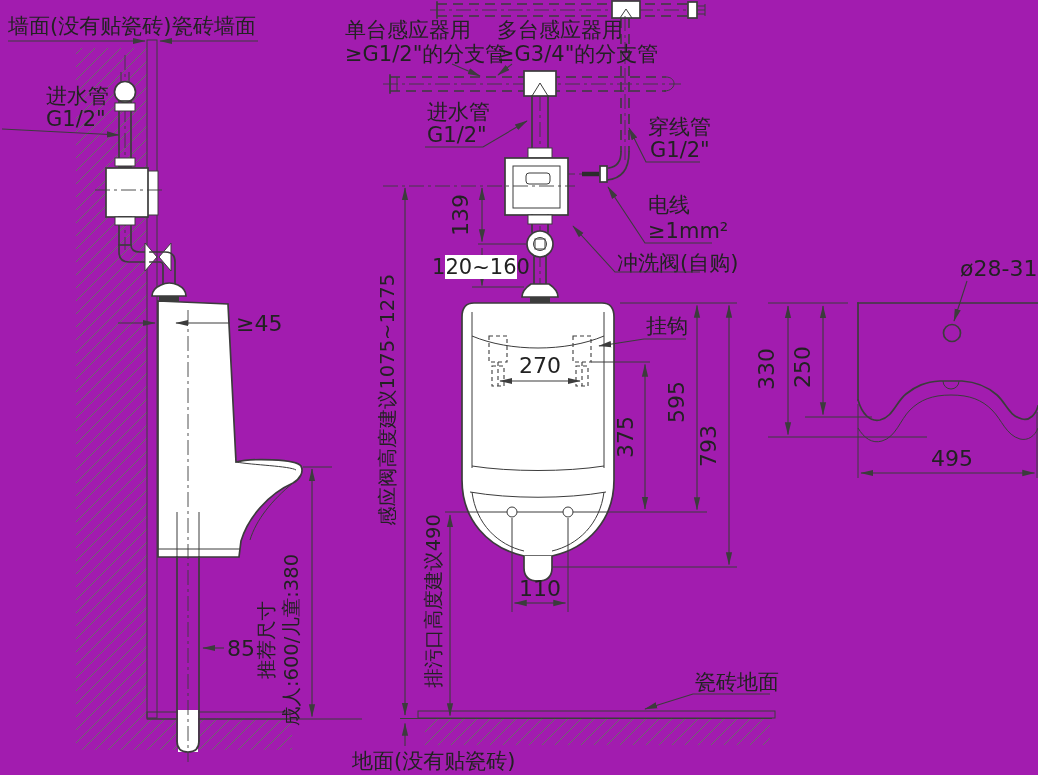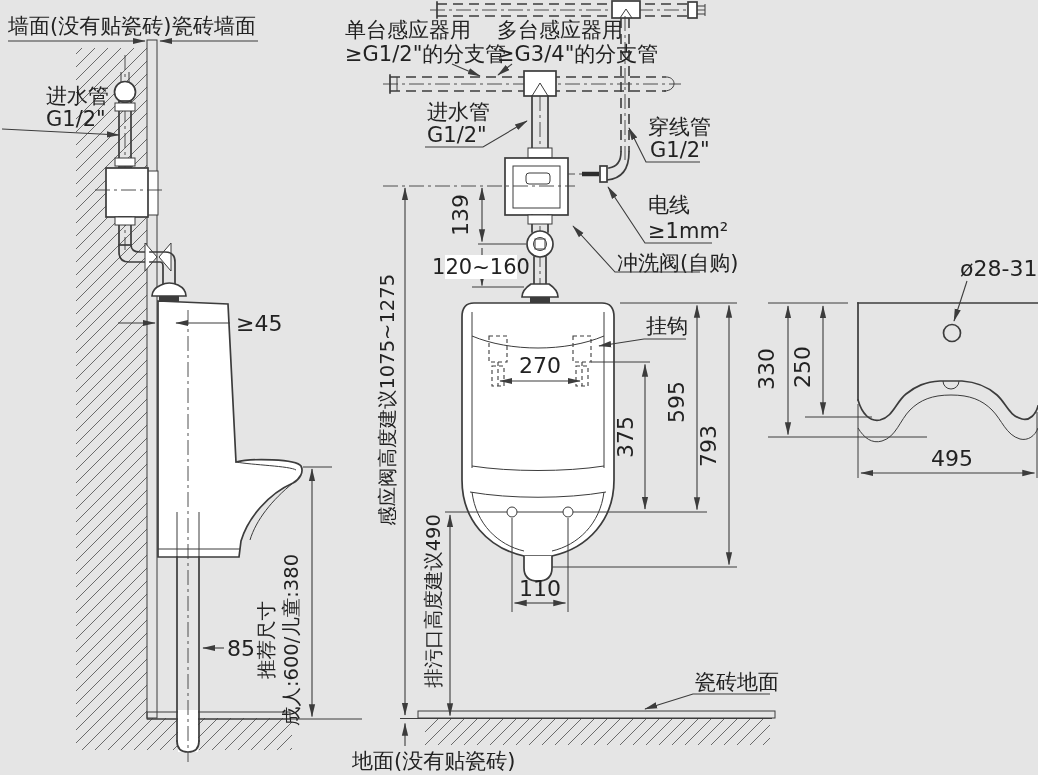--- a/index.html
+++ b/index.html
@@ -1,16 +1,16 @@
 <!DOCTYPE html>
 <html><head>
 <meta charset="utf-8">
 <style>
   html,body{margin:0;padding:0;background:#fff}
-  .stage{position:relative;width:1038px;height:775px;background:#e5e5e5;overflow:hidden}
+  .stage{position:relative;width:1038px;height:775px;background:#a21caf;overflow:hidden}
   svg{display:block}
   .ln{stroke:#3c3c3c;stroke-width:1.7;fill:none;stroke-linecap:square}
   .lnw{stroke:#3c3c3c;stroke-width:1.7;fill:#fff}
   .th{stroke:#3c3c3c;stroke-width:1;fill:none}
   .thw{stroke:#3c3c3c;stroke-width:1;fill:#fff}
   .dim{stroke:#3c3c3c;stroke-width:1.1;fill:none}
   .cl{stroke:#3c3c3c;stroke-width:.9;fill:none;stroke-dasharray:15 4 3 4}
   .dsh{stroke:#3c3c3c;stroke-width:1.6;fill:none;stroke-dasharray:10 6}
   .hd{stroke:#3c3c3c;stroke-width:1.1;fill:none;stroke-dasharray:4 3}
   .wire{stroke:#2c2c2c;stroke-width:4.5;fill:none}

